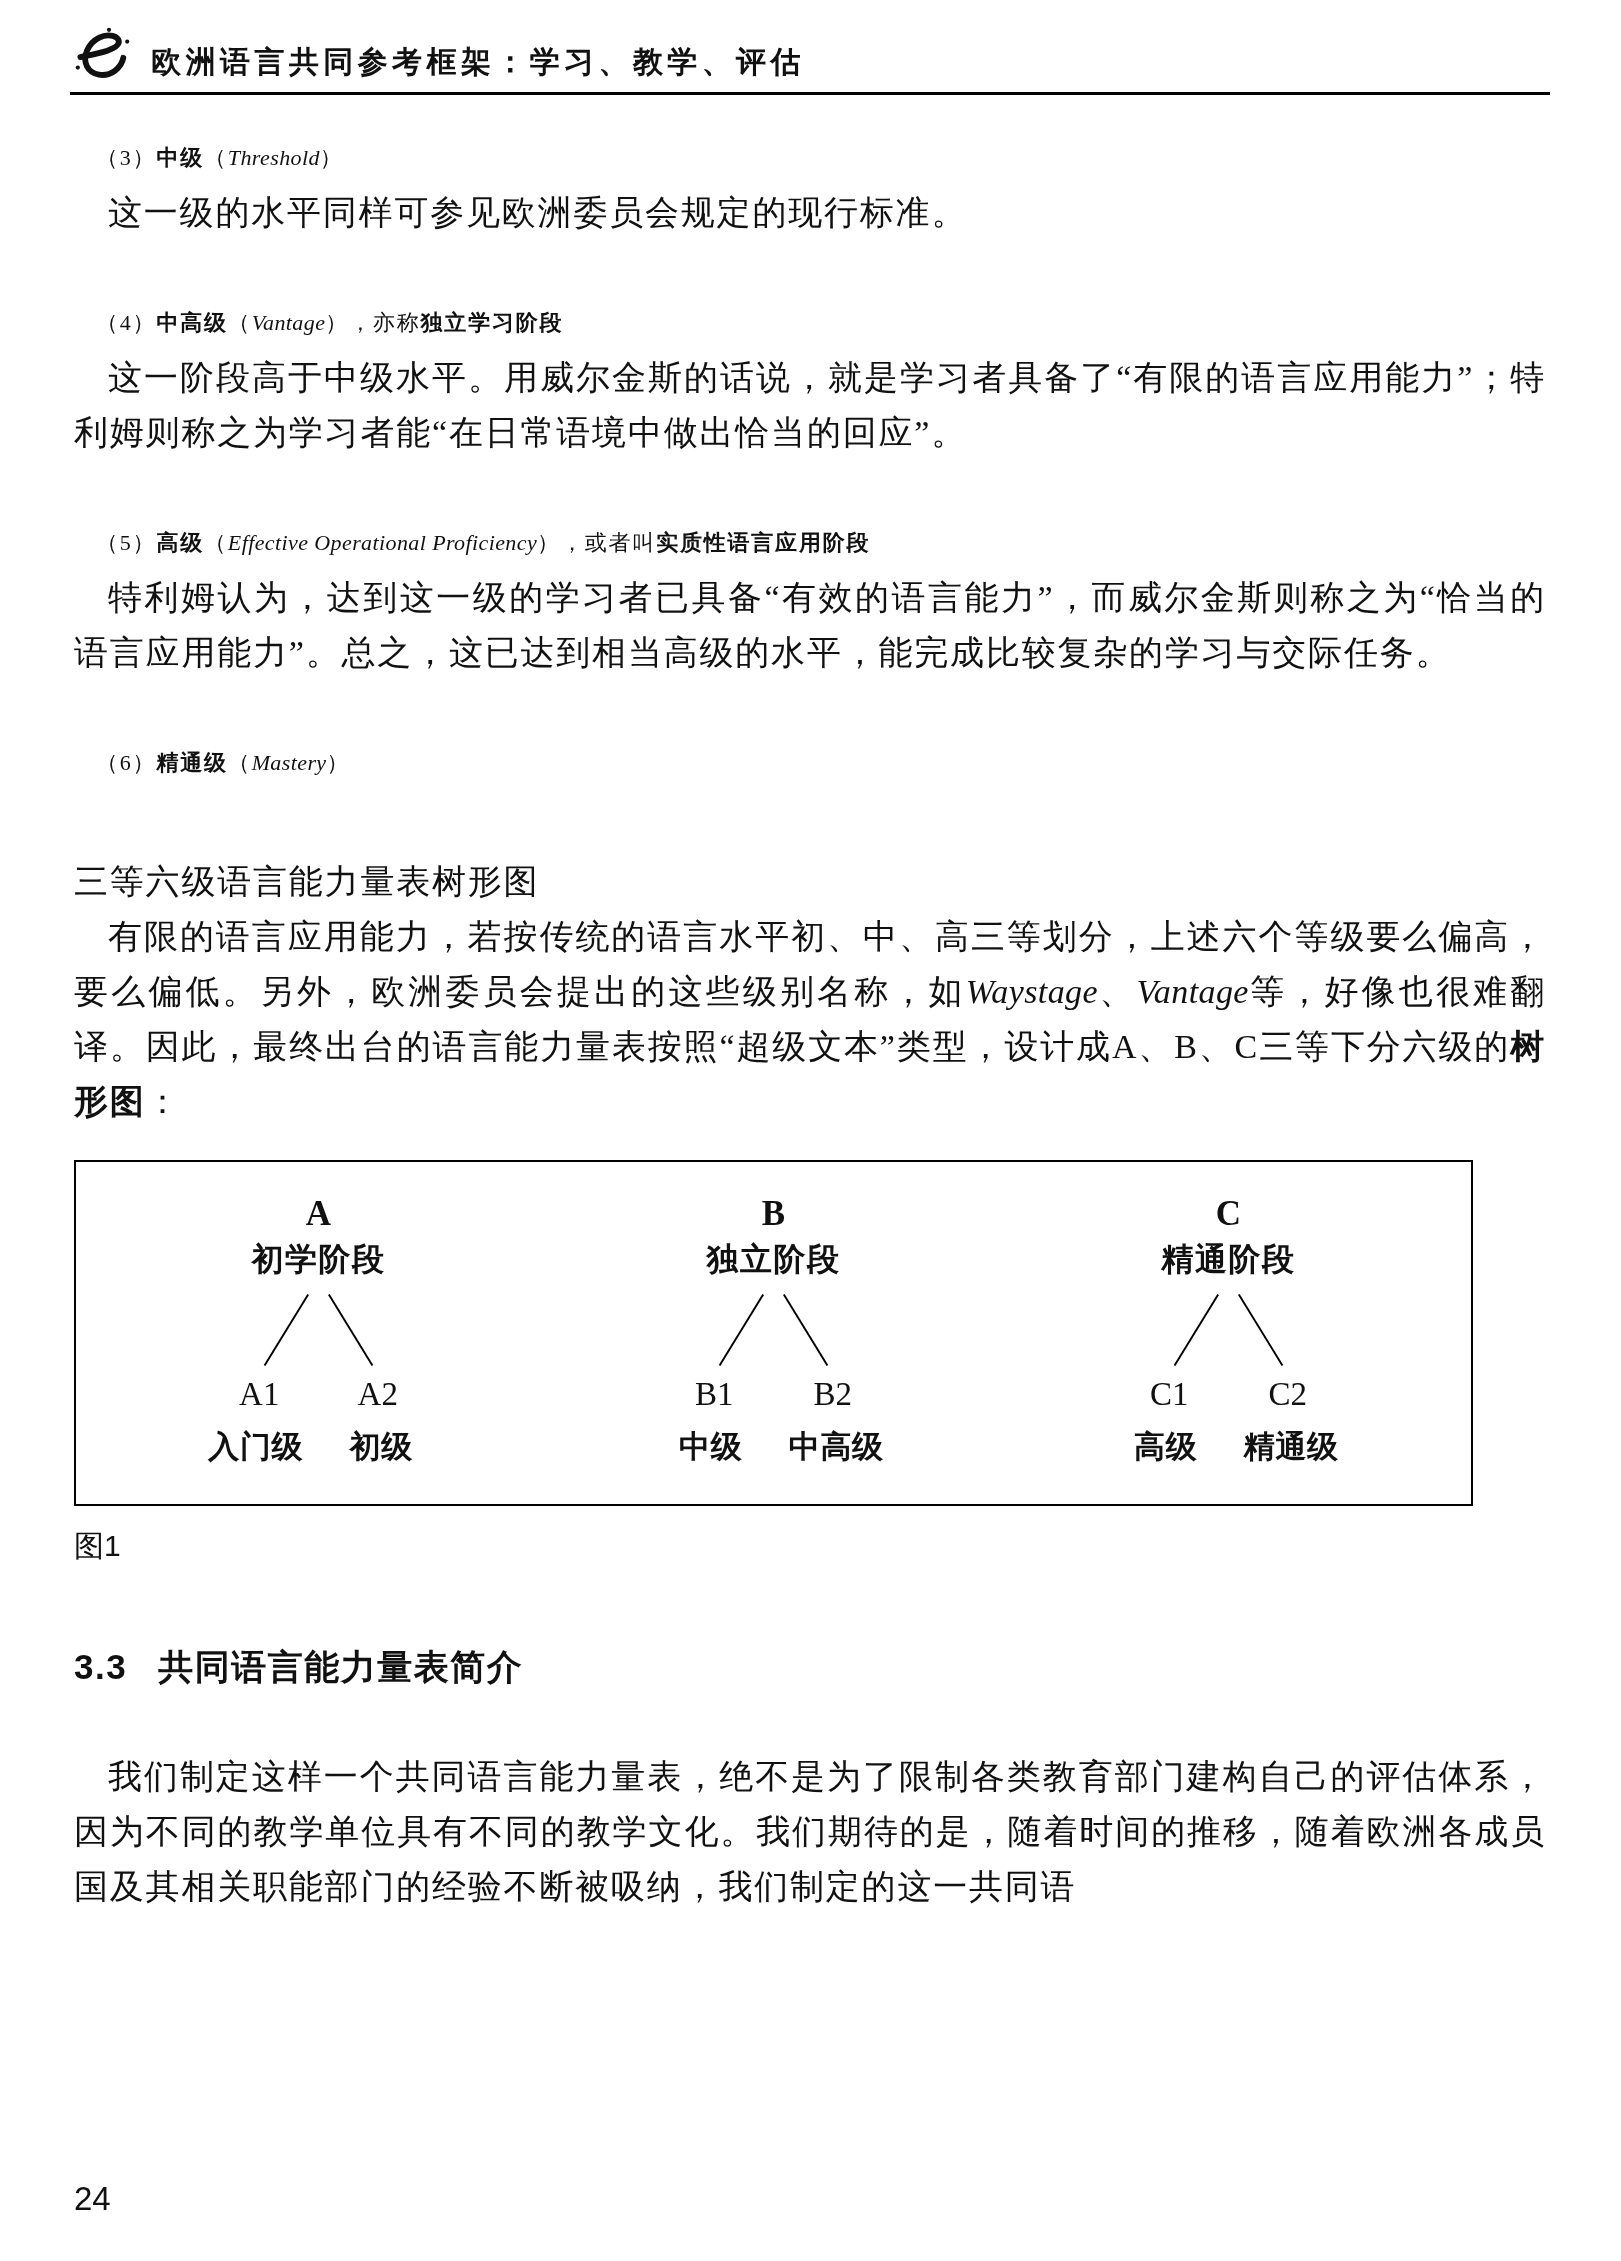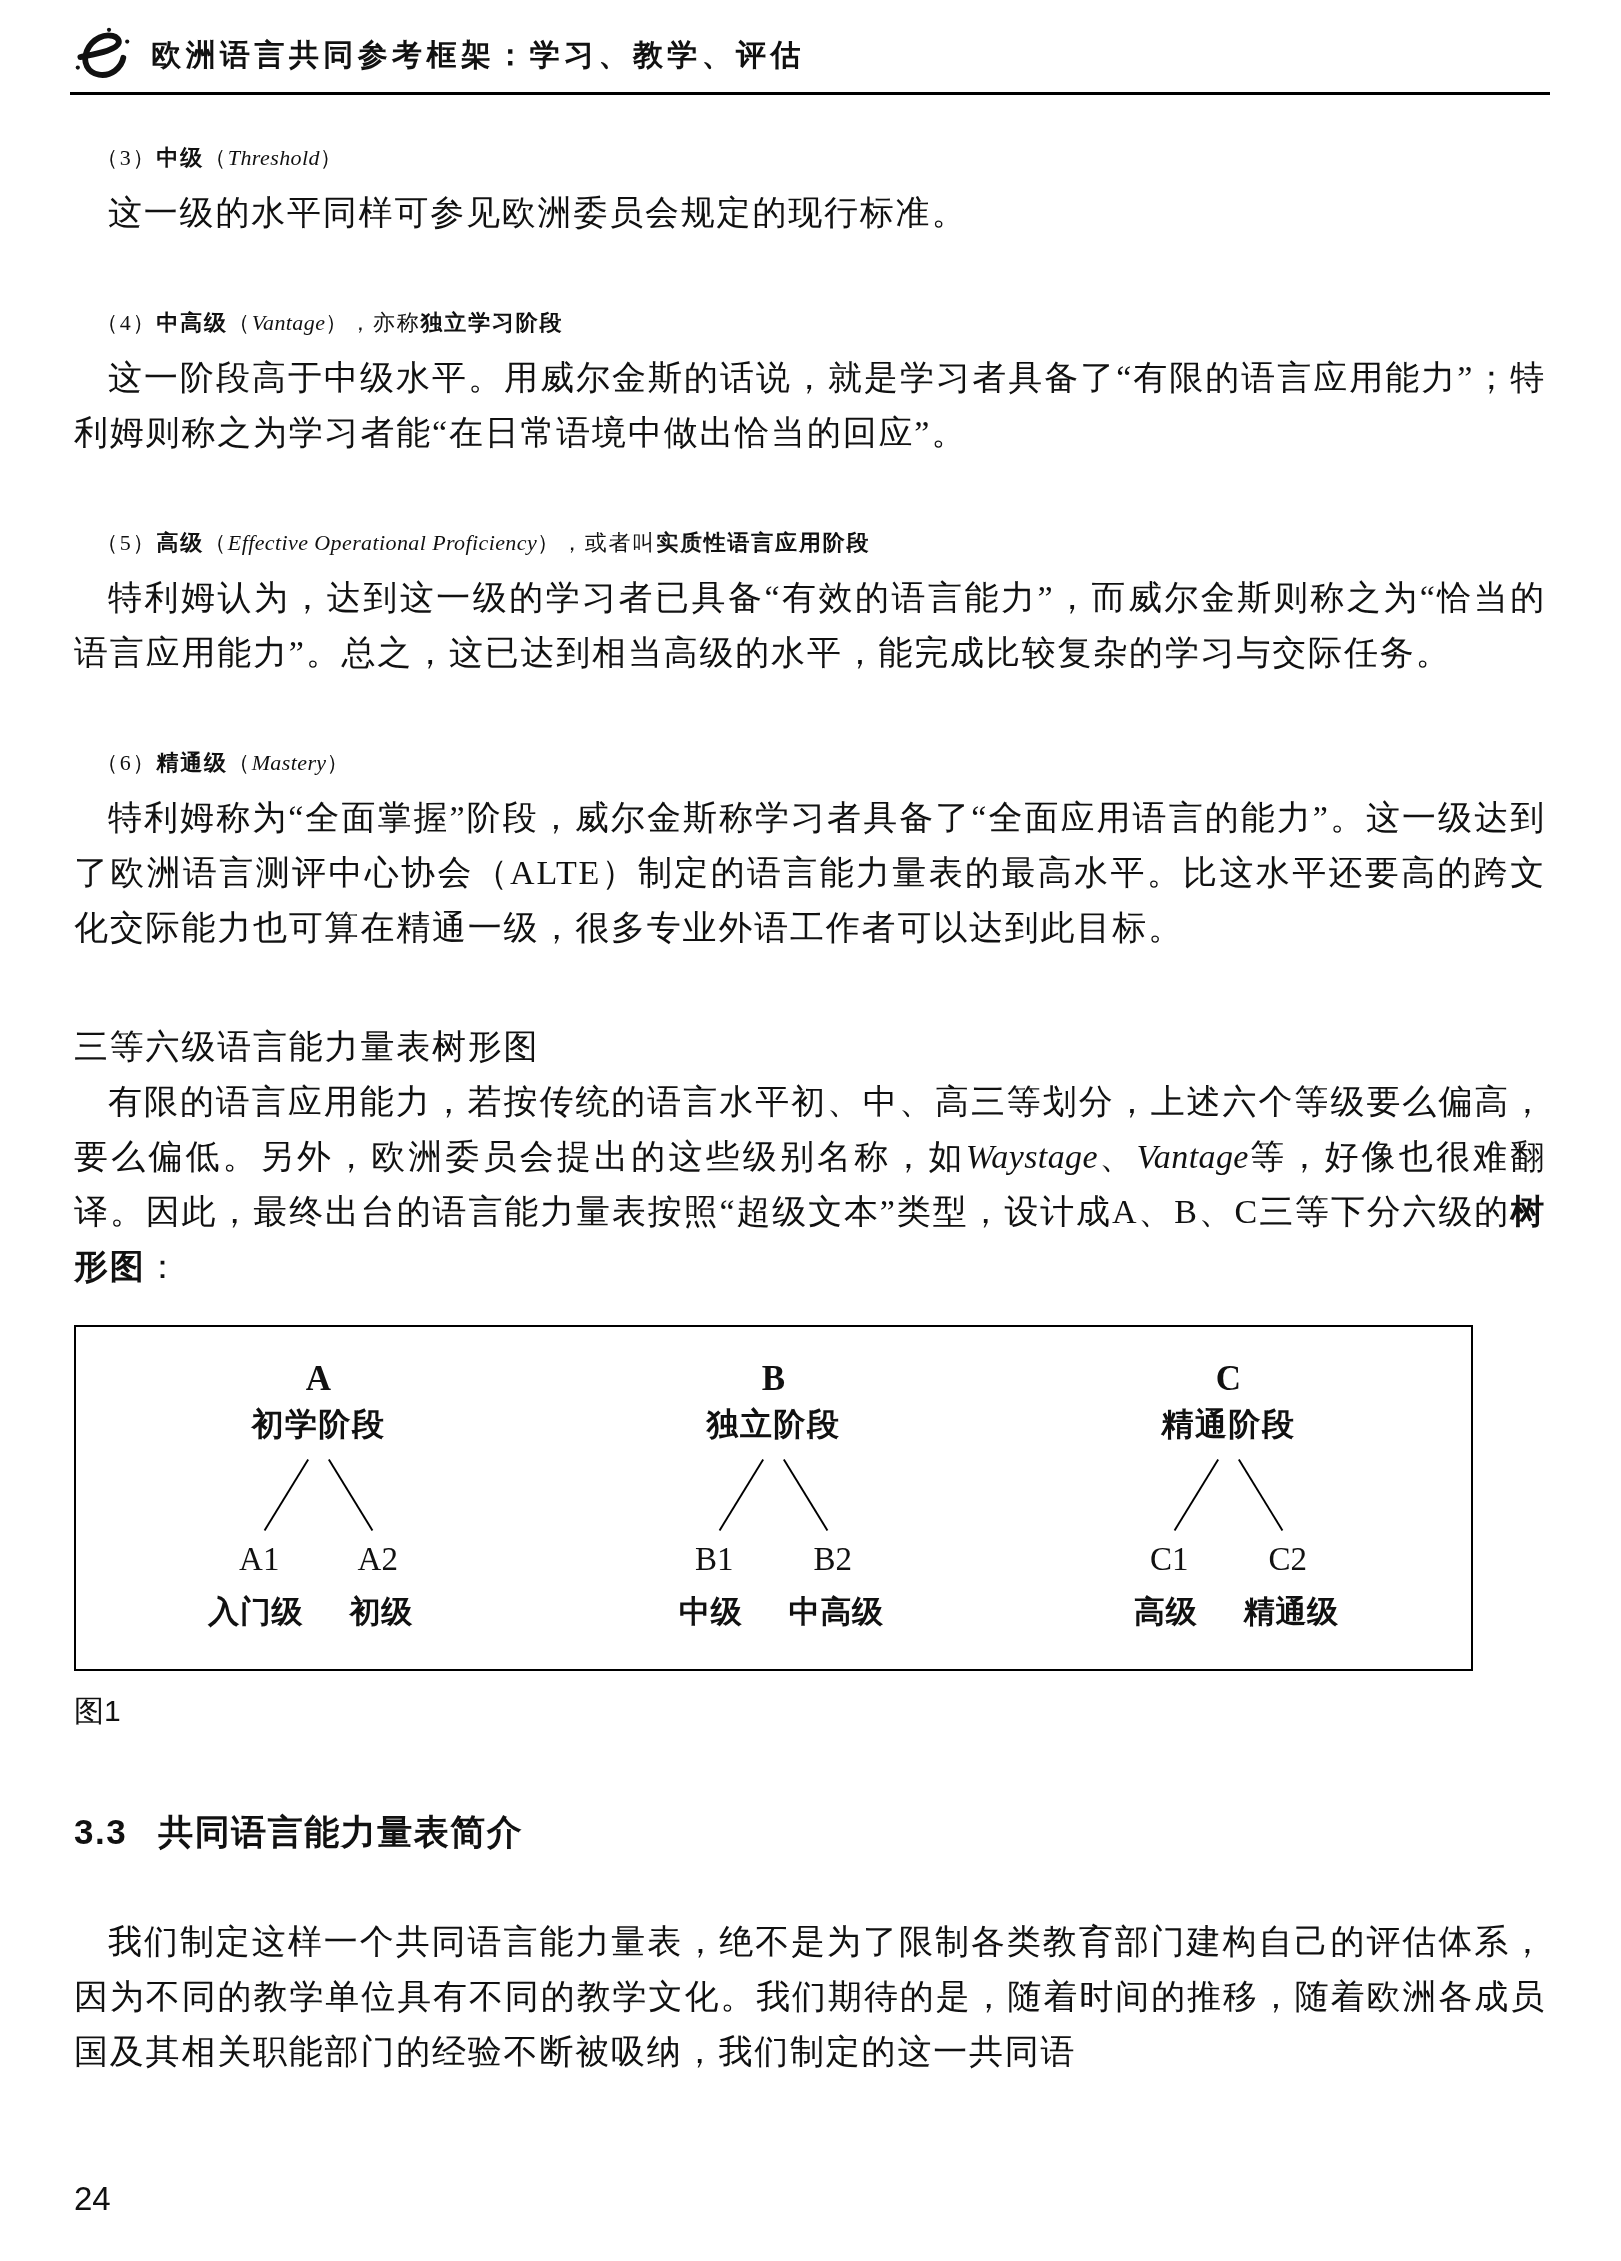--- a/index.html
+++ b/index.html
@@ -9,21 +9,21 @@
     width: 1622px;
     height: 2261px;
     background: #ffffff;
     color: #111111;
     font-family: "Liberation Serif", "DejaVu Serif", serif;
     overflow: hidden;
   }
   
   .page-header {
     display: flex;
-    align-items: center;
+    align-items: flex-end;
     gap: 16.3px;
     padding: 27px 74px 0 70px;
   }
   .logo { flex: 0 0 auto; display: inline-flex; }
   .header-title {
     font-weight: bold;
     font-size: 30px;
     letter-spacing: 4.4px;
     padding-bottom: 3px;
   }
@@ -167,21 +167,20 @@
     <p class="item-heading first"><span>（3）</span><b>中级</b><span>（</span><i class="en">Threshold</i><span>）</span><span></span><b></b></p>
     <p class="para">这一级的水平同样可参见欧洲委员会规定的现行标准。</p>
 
     <p class="item-heading"><span>（4）</span><b>中高级</b><span>（</span><i class="en">Vantage</i><span>）</span><span>，亦称</span><b>独立学习阶段</b></p>
     <p class="para">这一阶段高于中级水平。用威尔金斯的话说，就是学习者具备了“有限的语言应用能力”；特利姆则称之为学习者能“在日常语境中做出恰当的回应”。</p>
 
     <p class="item-heading"><span>（5）</span><b>高级</b><span>（</span><i class="en">Effective Operational Proficiency</i><span>）</span><span>，或者叫</span><b>实质性语言应用阶段</b></p>
     <p class="para">特利姆认为，达到这一级的学习者已具备“有效的语言能力”，而威尔金斯则称之为“恰当的语言应用能力”。总之，这已达到相当高级的水平，能完成比较复杂的学习与交际任务。</p>
 
     <p class="item-heading"><span>（6）</span><b>精通级</b><span>（</span><i class="en">Mastery</i><span>）</span><span></span><b></b></p>
-    <p class="para">特利姆称为“全面掌握”阶段，威尔金斯称学习者具备了“全面应用语言的能力”。这一级达到了欧洲语言测评中心协会（ALTE）制定的语言能力量表的最高水平。比这水平还要高的跨文化交际能力也可算在精通一级，很多专业外语工作者可以达到此目标。</p>
 
     <h3 class="sub-heading">三等六级语言能力量表树形图</h3>
     <p class="para"><span>有限的语言应用能力，若按传统的语言水平初、中、高三等划分，上述六个等级要么偏高，要么偏低。另外，欧洲委员会提出的这些级别名称，如</span><i class="en">Waystage</i><span>、</span><i class="en">Vantage</i><span>等，好像也很难翻译。因此，最终出台的语言能力量表按照“超级文本”类型，设计成A、B、C三等下分六级的</span><b>树形图</b><span>：</span></p>
 
     <figure class="tree-figure">
       <div class="tree-box">
 
         <div class="tree-col">
           <div class="tree-letter">A</div>
           <div class="tree-stage">初学阶段</div>

